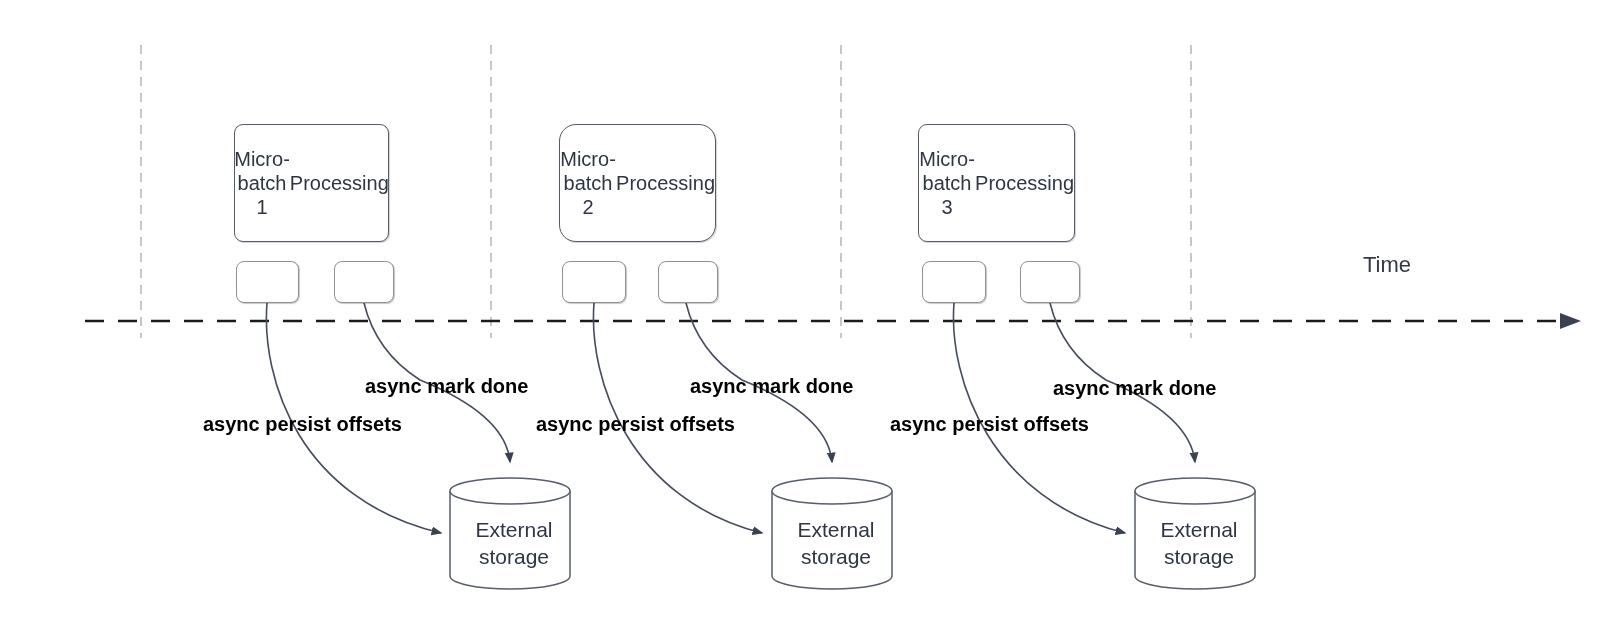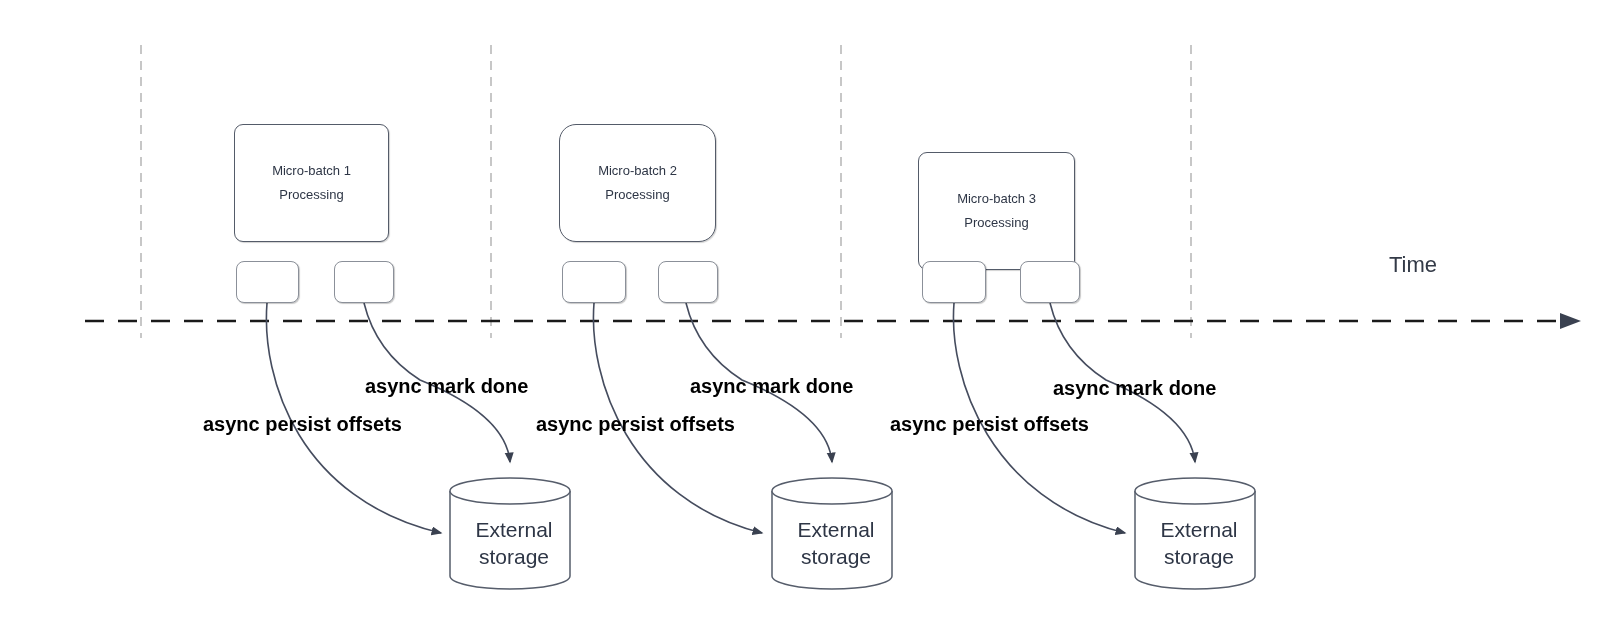--- a/index.html
+++ b/index.html
@@ -21,24 +21,24 @@
     width: 1600px; height: 642px;
   }
   .process-box {
     position: absolute;
     box-sizing: border-box;
     border: 1.6px solid #545b69;
     border-radius: 9px;
     background: #ffffff;
     box-shadow: 1px 1px 1px rgba(0,0,0,0.18);
     display: flex;
-    flex-direction: column;
+    flex-direction: row;
     align-items: center;
     justify-content: center;
-    font-size: 13px;
+    font-size: 20px;
     line-height: 24px;
     color: #2e3646;
     text-align: center;
   }
   .task-box {
     position: absolute;
     box-sizing: border-box;
     border: 1.3px solid #8b9099;
     border-radius: 8px;
     background: #ffffff;
@@ -58,21 +58,21 @@
     text-align: center;
     font-size: 21px;
     line-height: 27px;
     color: #2e3646;
   }
   .time-label {
     position: absolute;
     left: 1337px;
     top: 252px;
     width: 100px;
-    text-align: right;
+    text-align: center;
     font-size: 22px;
     color: #333a47;
   }
 </style>
 </head>
 <body>
 
 <div id="canvas">
 
   <svg id="wires" viewBox="0 0 1600 642" xmlns="http://www.w3.org/2000/svg">
@@ -132,21 +132,21 @@
   </div>
   <div class="task-box" style="left:562px; top:261px; width:64px; height:42px;"></div>
   <div class="task-box" style="left:658px; top:261px; width:60px; height:42px;"></div>
   <div class="arrow-label" style="left:536px; top:415px;">async persist offsets</div>
   <div class="arrow-label" style="left:690px; top:377px;">async mark done</div>
   <div class="storage-label" style="left:772px; top:516px;">
     <div>External</div>
     <div>storage</div>
   </div>
 
-  <div class="process-box" style="left:918px; top:124px; width:157px; height:118px;margin-top:28px;">
+  <div class="process-box" style="left:918px; top:124px; width:157px; height:118px;">
     <span>Micro-batch 3</span>
     <span>Processing</span>
   </div>
   <div class="task-box" style="left:922px; top:261px; width:64px; height:42px;"></div>
   <div class="task-box" style="left:1020px; top:261px; width:60px; height:42px;"></div>
   <div class="arrow-label" style="left:890px; top:415px;">async persist offsets</div>
   <div class="arrow-label" style="left:1053px; top:379px;">async mark done</div>
   <div class="storage-label" style="left:1135px; top:516px;">
     <div>External</div>
     <div>storage</div>

